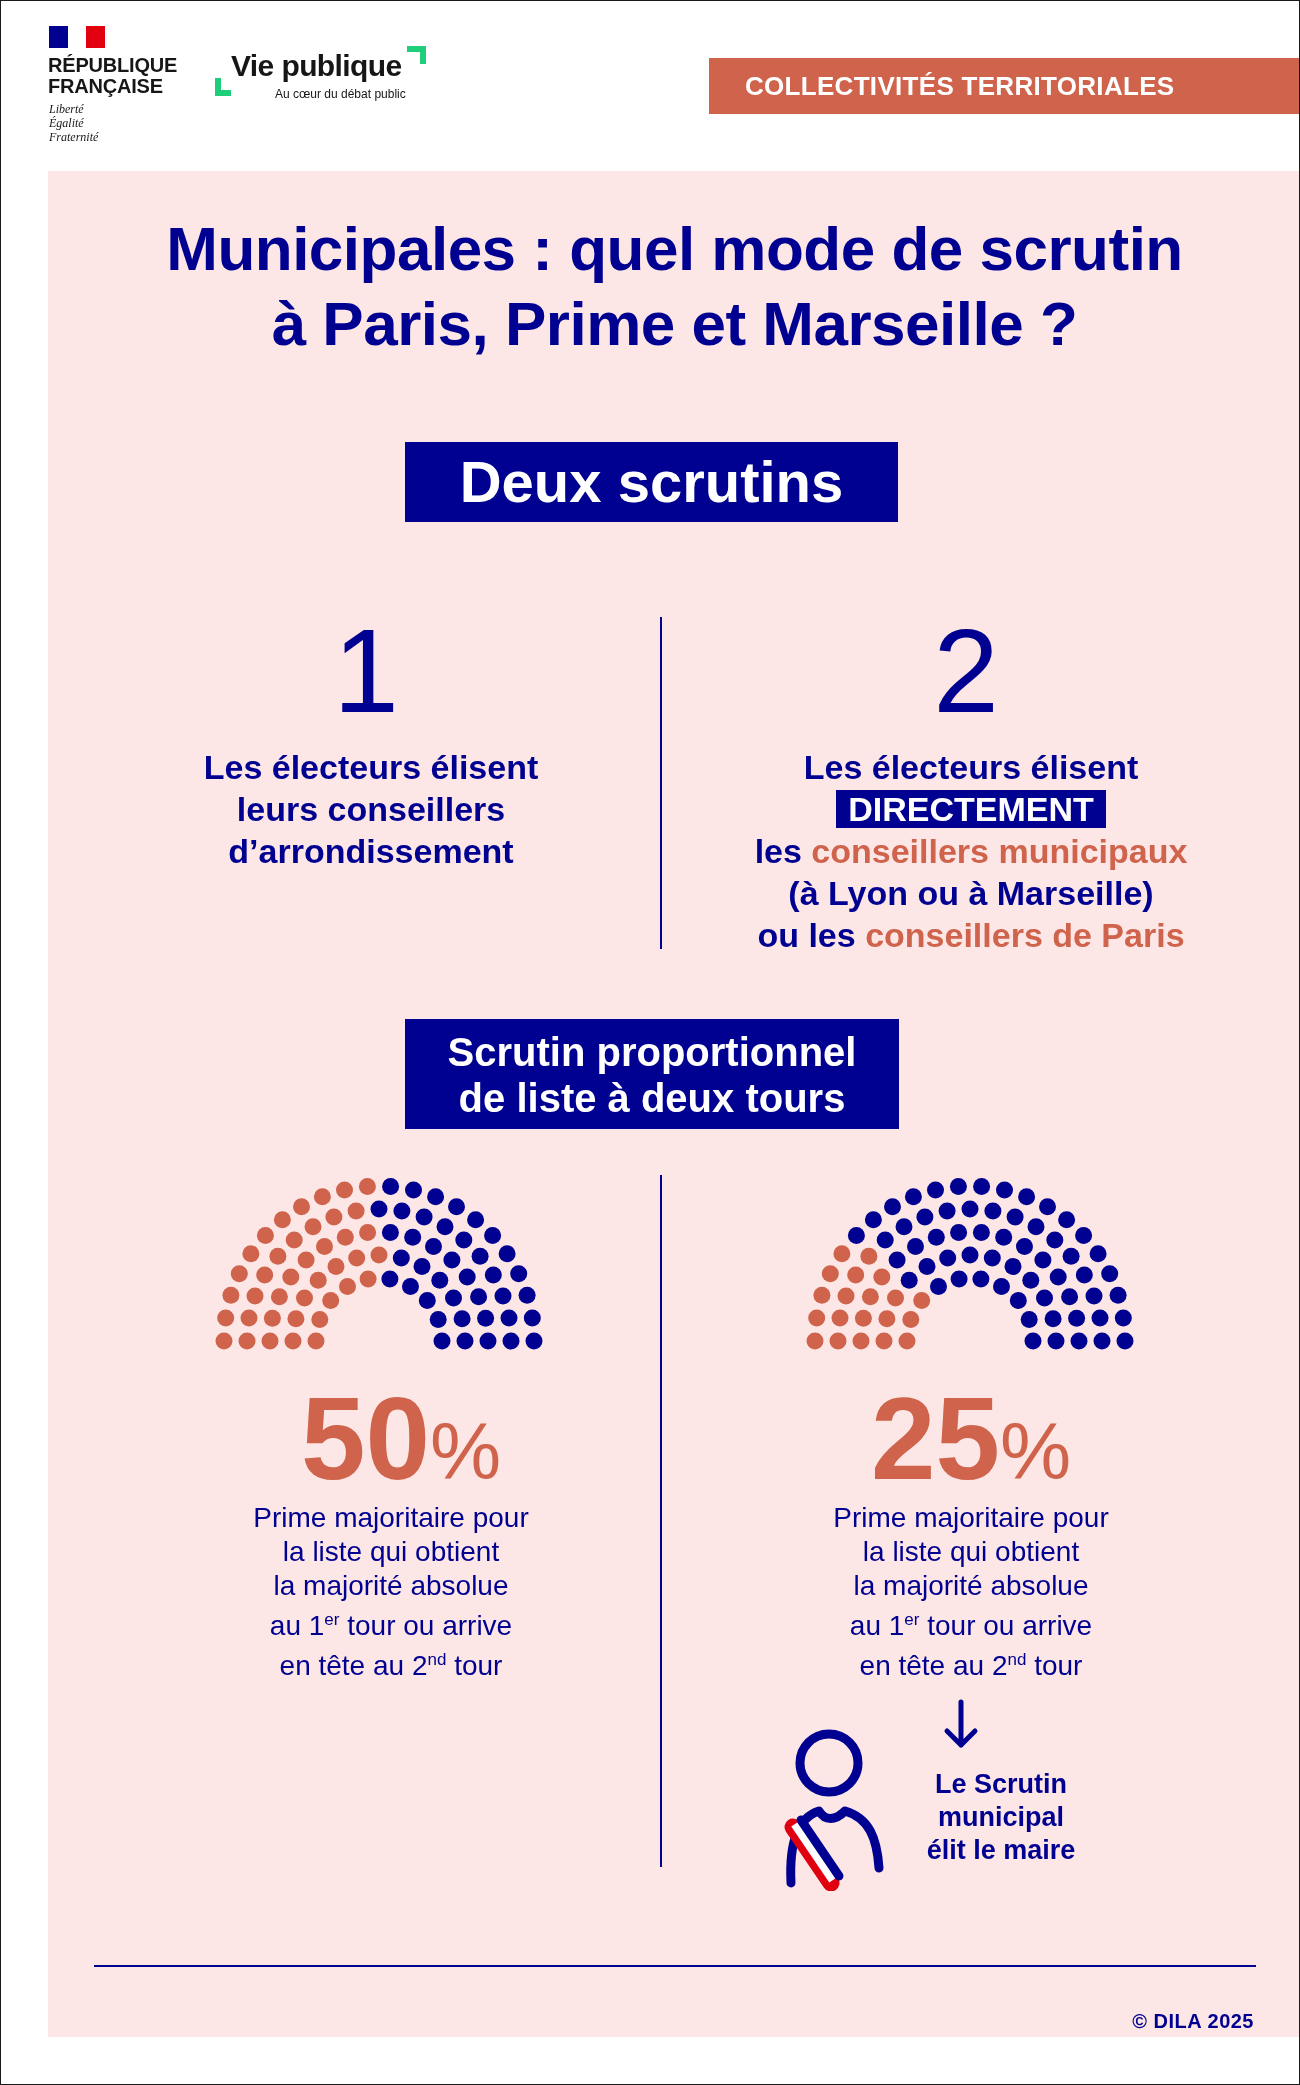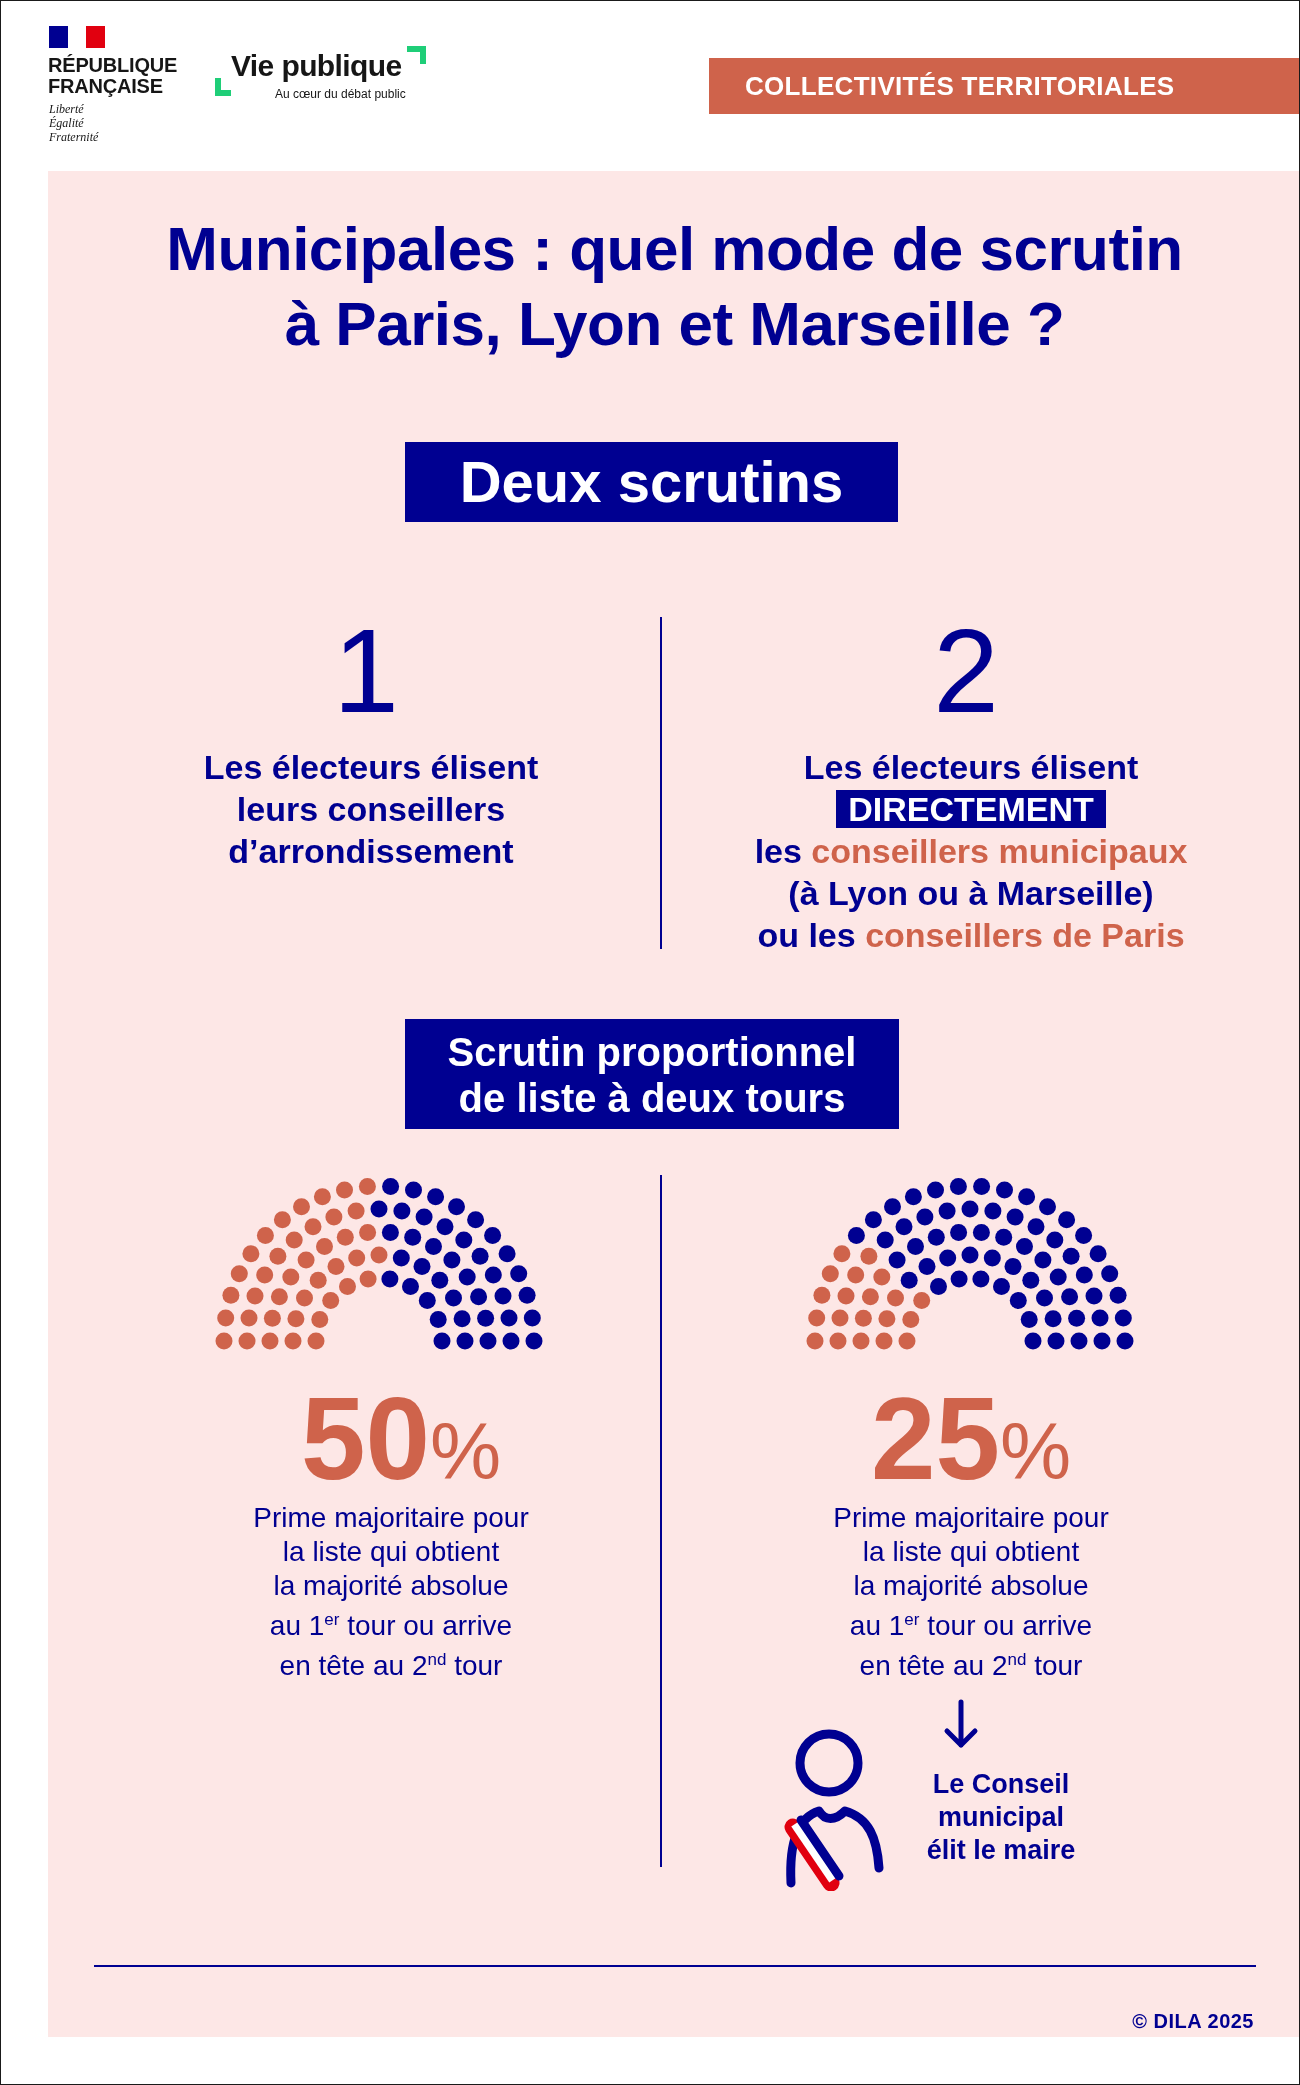--- a/index.html
+++ b/index.html
@@ -69,21 +69,21 @@
 <div class="abs vp-bracket-r"></div>
 <div class="abs vp-name">Vie publique</div>
 <div class="abs vp-tag">Au cœur du débat public</div>
 
 <div class="abs category-badge">COLLECTIVITÉS TERRITORIALES</div>
 
 <div class="abs panel"></div>
 
 <div class="abs title">
   <div>Municipales : quel mode de scrutin</div>
-  <div>à Paris, Lyon et Marseille ?</div>
+  <div>à Paris, Prime et Marseille ?</div>
 </div>
 
 <div class="abs box-heading deux">Deux scrutins</div>
 
 <div class="abs vline" style="top:616px;height:332px;"></div>
 
 <div class="abs num" style="left:200px;top:610px;width:330px;">1</div>
 <div class="abs col-text" style="left:150px;top:745px;width:440px;">
   <div>Les électeurs élisent</div>
   <div>leurs conseillers</div>
@@ -297,19 +297,19 @@
   <path d="M20 3 V46 M6 32 L20 46 L34 32" fill="none" stroke="#000091" stroke-width="5" stroke-linecap="round" stroke-linejoin="round"></path>
 </svg>
 <svg class="abs" style="left:778px;top:1722px;" width="120" height="168" viewBox="0 0 120 168">
   <circle cx="50" cy="40" r="29" fill="none" stroke="#000091" stroke-width="9"></circle>
   <path d="M12 160 C10 120 18 95 40 88 C46 98 56 98 66 88 C90 95 98 115 100 145" fill="none" stroke="#000091" stroke-width="9" stroke-linecap="round" stroke-linejoin="round"></path>
   <line x1="14" y1="104" x2="52" y2="160" stroke="#e1000f" stroke-width="17" stroke-linecap="round"></line>
   <line x1="16" y1="101" x2="54" y2="157" stroke="#ffffff" stroke-width="9" stroke-linecap="butt"></line>
   <line x1="22" y1="97" x2="60" y2="153" stroke="#000091" stroke-width="9" stroke-linecap="round"></line>
 </svg>
 <div class="abs mayor-text" style="left:890px;top:1767px;width:220px;">
-  <div>Le Conseil</div>
+  <div>Le Scrutin</div>
   <div>municipal</div>
   <div>élit le maire</div>
 </div>
 
 <div class="abs footer-line"></div>
 <div class="abs copyright">© DILA 2025</div>
 
 </body></html>

